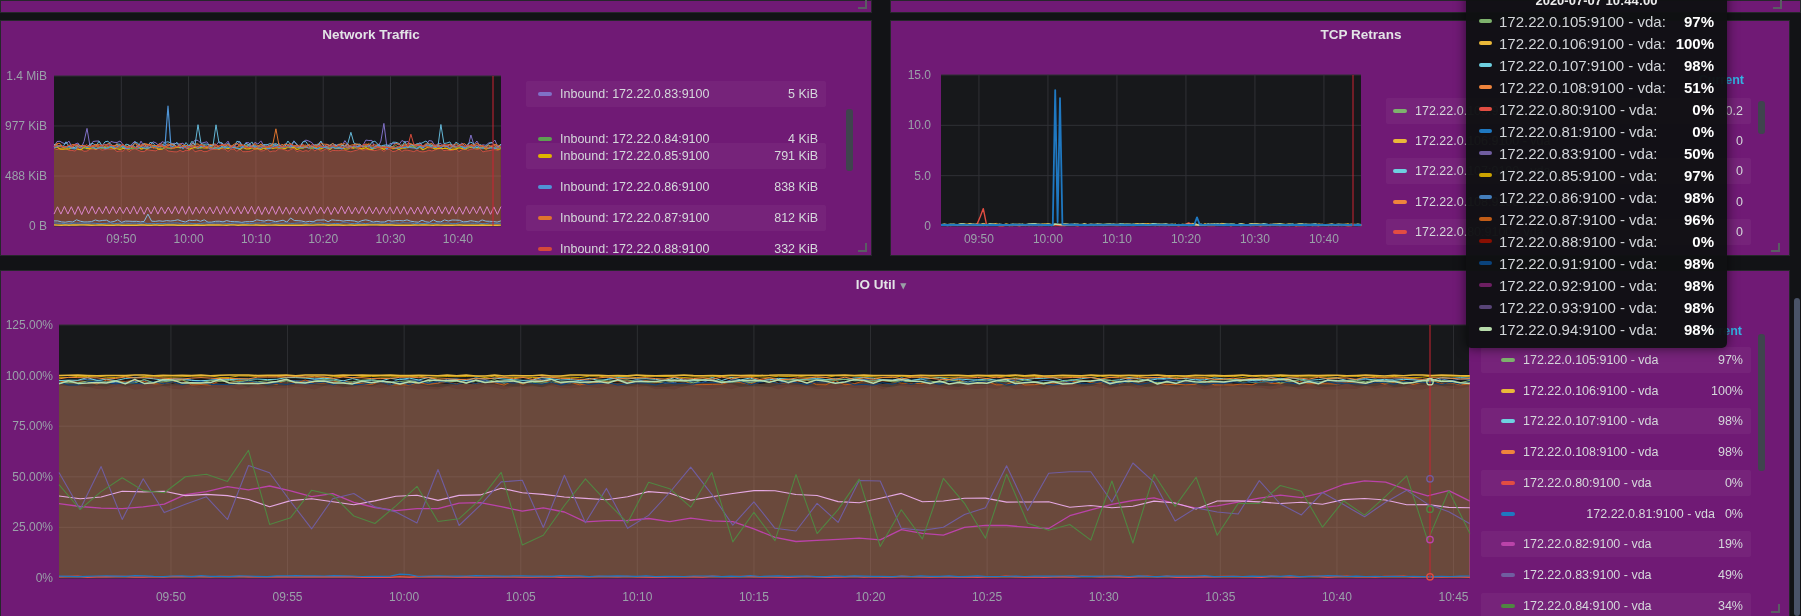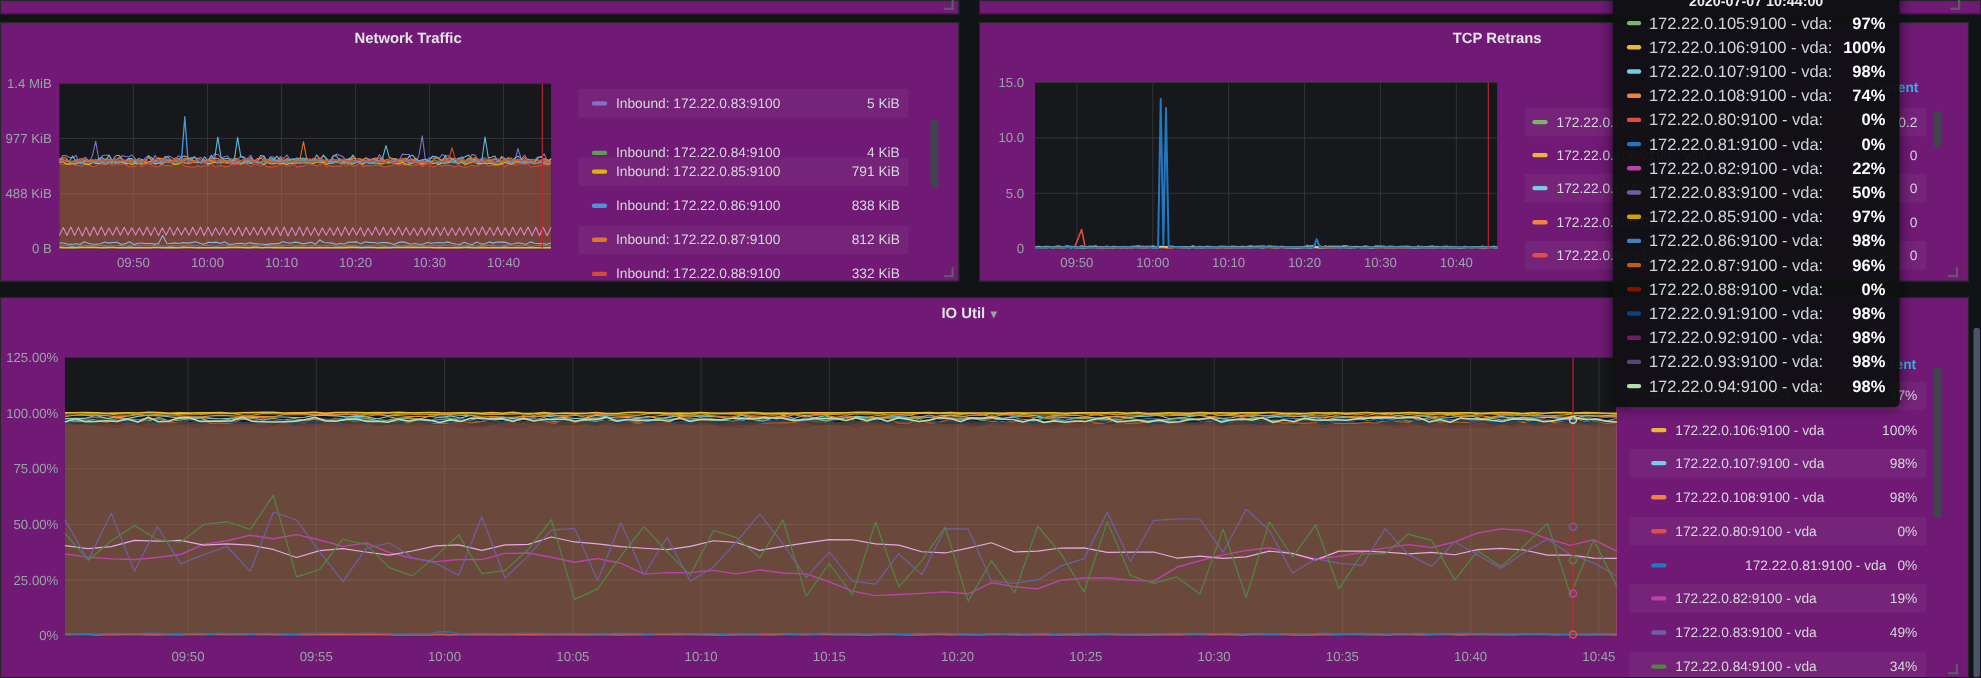--- a/index.html
+++ b/index.html
@@ -321,38 +321,33 @@
           <span class="tvalue">100%</span>
         </div>
         <div class="trow">
           <span class="lswatch" style="background: rgb(110, 208, 224);"></span>
           <span>172.22.0.107:9100 - vda:</span>
           <span class="tvalue">98%</span>
         </div>
         <div class="trow">
           <span class="lswatch" style="background: rgb(239, 132, 60);"></span>
           <span>172.22.0.108:9100 - vda:</span>
-          <span class="tvalue">74%</span>
+          <span class="tvalue">51%</span>
         </div>
         <div class="trow">
           <span class="lswatch" style="background: rgb(226, 77, 66);"></span>
           <span>172.22.0.80:9100 - vda:</span>
           <span class="tvalue">0%</span>
         </div>
         <div class="trow">
           <span class="lswatch" style="background: rgb(31, 120, 193);"></span>
           <span>172.22.0.81:9100 - vda:</span>
           <span class="tvalue">0%</span>
         </div>
         <div class="trow">
-          <span class="lswatch" style="background: rgb(186, 67, 169);"></span>
-          <span>172.22.0.82:9100 - vda:</span>
-          <span class="tvalue">22%</span>
-        </div>
-        <div class="trow">
           <span class="lswatch" style="background: rgb(112, 93, 160);"></span>
           <span>172.22.0.83:9100 - vda:</span>
           <span class="tvalue">50%</span>
         </div>
         <div class="trow">
           <span class="lswatch" style="background: rgb(204, 163, 0);"></span>
           <span>172.22.0.85:9100 - vda:</span>
           <span class="tvalue">97%</span>
         </div>
         <div class="trow">

